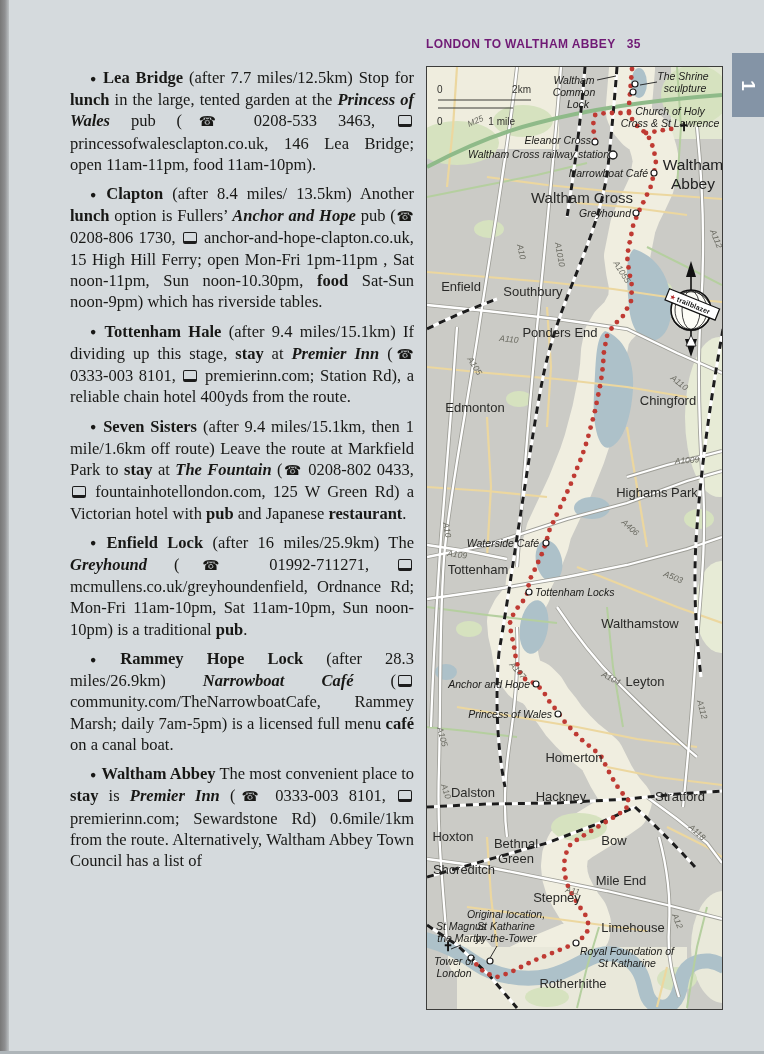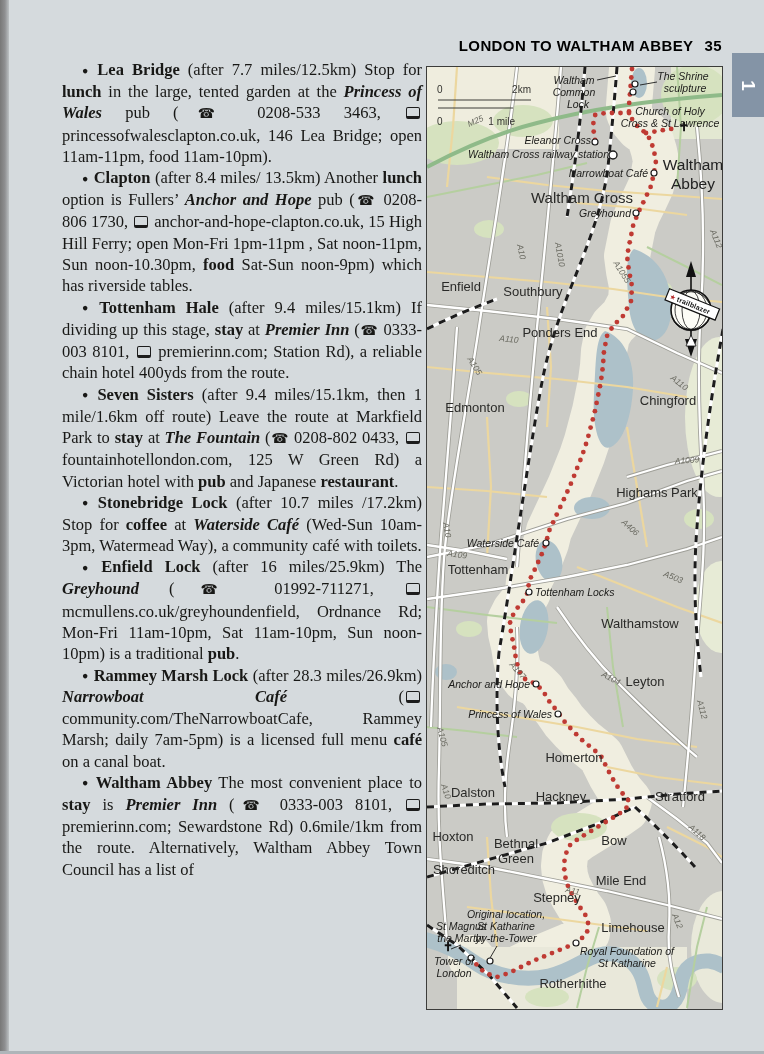--- a/index.html
+++ b/index.html
@@ -5,41 +5,41 @@
   html,body{margin:0;padding:0;}
   body{
     width:764px;height:1054px;position:relative;overflow:hidden;
     background:#d5dadd;font-family:"Liberation Serif",serif;
   }
   .spine{position:absolute;left:0;top:0;width:9px;height:100%;
     background:linear-gradient(90deg,#787878,#8f9092 55%,#bcc1c4);}
   .bottom-edge{position:absolute;left:0;bottom:0;width:100%;height:3px;background:#aeb5b9;}
 
   .page-header{
-    position:absolute;left:426px;top:37px;width:296px;text-align:right;
-    font-family:"Liberation Sans",sans-serif;font-weight:bold;font-size:15px;
-    color:#000000;letter-spacing:.4px;white-space:nowrap;
+    position:absolute;left:426px;top:37px;width:296px;text-align:left;
+    font-family:"Liberation Sans",sans-serif;font-weight:bold;font-size:12px;
+    color:#701a75;letter-spacing:.4px;white-space:nowrap;
   }
   .page-header .pnum{margin-left:11px;}
 
   .section-tab{
     position:absolute;right:0;top:53px;width:32px;height:64px;background:#8494a6;
     display:flex;align-items:center;justify-content:center;
   }
   .section-tab span{
     transform:rotate(90deg);color:#fff;font-family:"Liberation Sans",sans-serif;
     font-weight:bold;font-size:19px;line-height:1;
   }
 
   .text-col{
     position:absolute;left:62px;top:59px;width:360px;
     font-size:16.5px;line-height:21.35px;color:#181816;
     text-align:justify;overflow-wrap:break-word;
   }
-  .text-col p{margin:0;text-indent:20px;}
+  .text-col p{margin:8px;text-indent:20px;}
   .bullet{font-size:10.5px;vertical-align:1.5px;margin-right:5px;letter-spacing:0;}
   .bb{font-weight:bold;}
   .ii{font-style:italic;}
   .ph{font-family:"DejaVu Sans",sans-serif;font-size:14px;}
   .lap{display:inline-block;width:12px;height:8px;border:1.5px solid #1c1c1c;
     border-bottom:3.5px solid #1c1c1c;border-radius:2px;margin:0 2px;vertical-align:-1px;}
 
   .map-fig{
     position:absolute;left:426px;top:66px;width:295px;height:942px;margin:0;
     border:1.5px solid #3c3c3a;background:#cbcbc6;box-sizing:content-box;
@@ -67,23 +67,22 @@
 
 <div class="section-tab">
   <span>1</span>
 </div>
 
 <main class="text-col" id="text-col">
     <p class="para"><span class="bullet">●</span><span class="bb">Lea Bridge</span><span> (after 7.7 miles/12.5km) Stop for </span><span class="bb">lunch</span><span> in the large, tented garden at the </span><span class="bb ii">Princess of Wales</span><span> pub (</span><span class="ph">☎</span><span> 0208-533 3463, </span><span class="lap"></span><span> princessofwalesclapton.co.uk, 146 Lea Bridge; open 11am-11pm, food 11am-10pm).</span></p>
     <p class="para"><span class="bullet">●</span><span class="bb">Clapton</span><span> (after 8.4 miles/ 13.5km) Another </span><span class="bb">lunch</span><span> option is Fullers’ </span><span class="bb ii">Anchor and Hope</span><span> pub (</span><span class="ph">☎</span><span> 0208-806 1730, </span><span class="lap"></span><span> anchor-and-hope-clapton.co.uk, 15 High Hill Ferry; open Mon-Fri 1pm-11pm , Sat noon-11pm, Sun noon-10.30pm, </span><span class="bb">food</span><span> Sat-Sun noon-9pm) which has riverside tables.</span></p>
     <p class="para"><span class="bullet">●</span><span class="bb">Tottenham Hale</span><span> (after 9.4 miles/15.1km) If dividing up this stage, </span><span class="bb">stay</span><span> at </span><span class="bb ii">Premier Inn</span><span> (</span><span class="ph">☎</span><span> 0333-003 8101, </span><span class="lap"></span><span> premierinn.com; Station Rd), a reliable chain hotel 400yds from the route.</span></p>
     <p class="para"><span class="bullet">●</span><span class="bb">Seven Sisters</span><span> (after 9.4 miles/15.1km, then 1 mile/1.6km off route) Leave the route at Markfield Park to </span><span class="bb">stay</span><span> at </span><span class="bb ii">The Fountain</span><span> (</span><span class="ph">☎</span><span> 0208-802 0433, </span><span class="lap"></span><span> fountainhotellondon.com, 125 W Green Rd) a Victorian hotel with </span><span class="bb">pub</span><span> and Japanese </span><span class="bb">restaurant</span><span>.</span></p>
-    <p class="para"><span class="bullet">●</span><span class="bb">Stonebridge Lock</span><span> (after 10.7 miles /17.2km) Stop for </span><span class="bb">coffee</span><span> at </span><span class="bb ii">Waterside Café</span><span> (Wed-Sun 10am-3pm, Watermead Way), a community café with toilets.</span></p>
     <p class="para"><span class="bullet">●</span><span class="bb">Enfield Lock</span><span> (after 16 miles/25.9km) The </span><span class="bb ii">Greyhound</span><span> (</span><span class="ph">☎</span><span> 01992-711271, </span><span class="lap"></span><span> mcmullens.co.uk/greyhoundenfield, Ordnance Rd; Mon-Fri 11am-10pm, Sat 11am-10pm, Sun noon-10pm) is a traditional </span><span class="bb">pub</span><span>.</span></p>
-    <p class="para"><span class="bullet">●</span><span class="bb">Rammey Marsh Lock</span><span> (after 28.3 miles/26.9km) </span><span class="bb ii">Narrowboat Café</span><span> (</span><span class="lap"></span><span> community.com/TheNarrowboatCafe, Rammey Marsh; daily 7am-5pm) is a licensed full menu </span><span class="bb">café</span><span> on a canal boat.</span></p>
+    <p class="para"><span class="bullet">●</span><span class="bb">Rammey Hope Lock</span><span> (after 28.3 miles/26.9km) </span><span class="bb ii">Narrowboat Café</span><span> (</span><span class="lap"></span><span> community.com/TheNarrowboatCafe, Rammey Marsh; daily 7am-5pm) is a licensed full menu </span><span class="bb">café</span><span> on a canal boat.</span></p>
     <p class="para"><span class="bullet">●</span><span class="bb">Waltham Abbey</span><span> The most convenient place to </span><span class="bb">stay</span><span> is </span><span class="bb ii">Premier Inn</span><span> (</span><span class="ph">☎</span><span> 0333-003 8101, </span><span class="lap"></span><span> premierinn.com; Sewardstone Rd) 0.6mile/1km from the route. Alternatively, Waltham Abbey Town Council has a list of</span></p>
   </main>
 
 <figure class="map-fig">
 <svg id="map-svg" width="295" height="942" viewBox="0 0 295 942" xmlns="http://www.w3.org/2000/svg">
 
   <rect x="0" y="0" width="295" height="942" fill="#cbcbc6"></rect>
   <g>
     <rect x="0" y="0" width="132" height="82" fill="#efedde"></rect>
     <rect x="244" y="0" width="51" height="72" fill="#e3e8d2"></rect>

